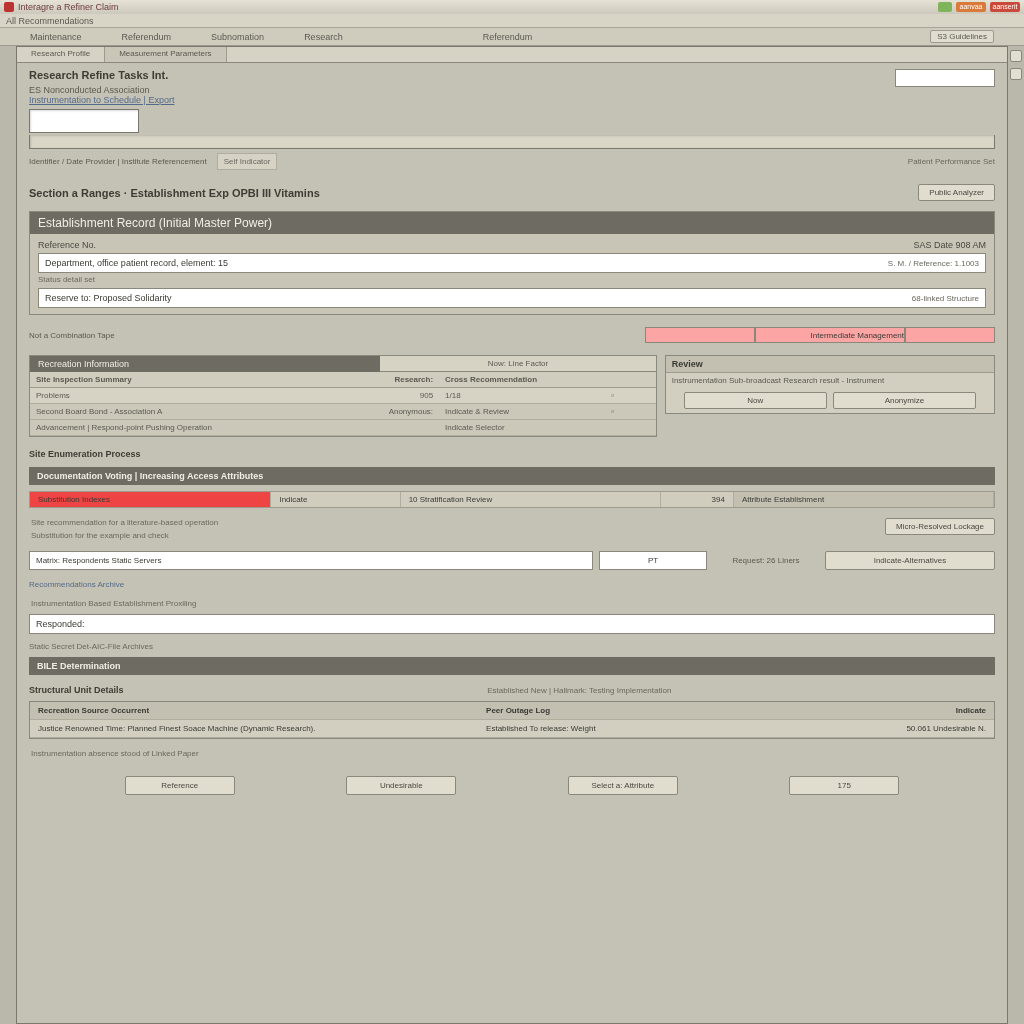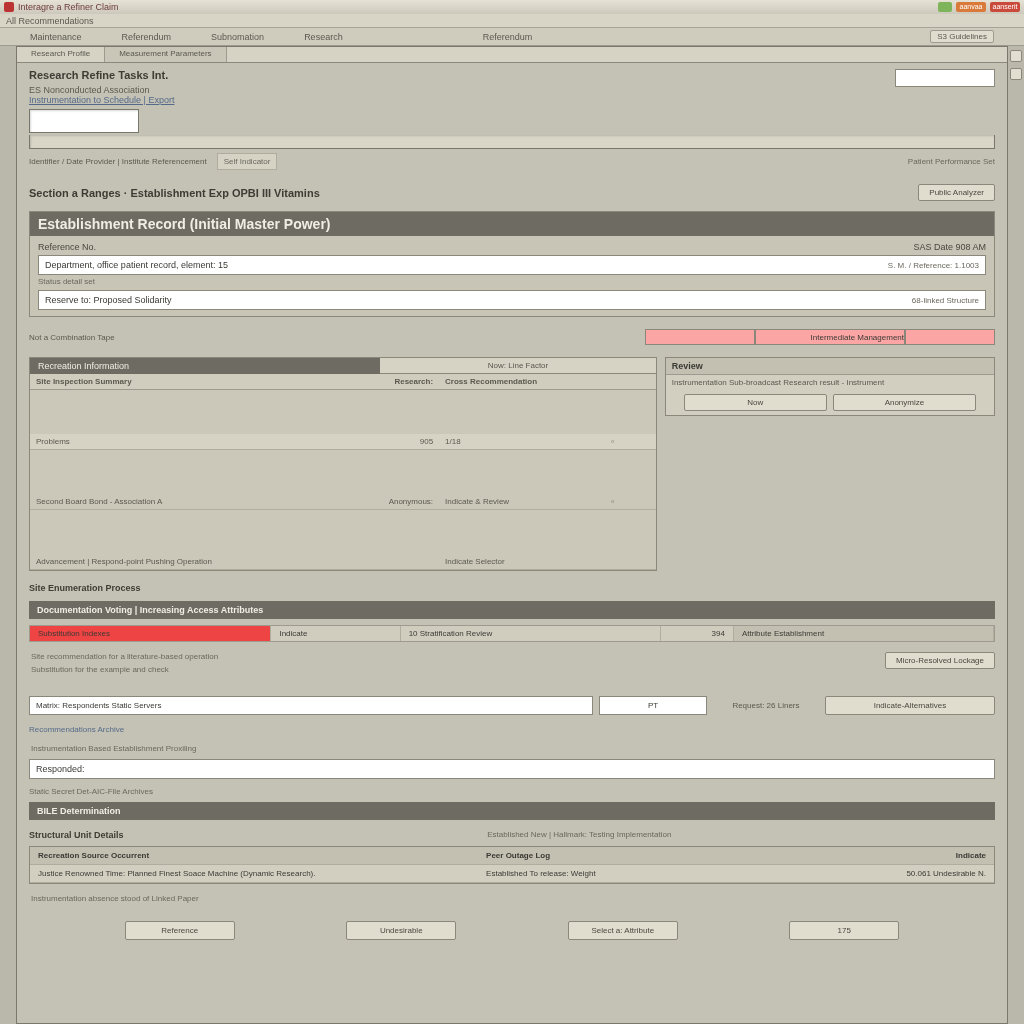--- a/index.html
+++ b/index.html
@@ -34,21 +34,21 @@
 .wide-input { width: 100%; height: 24px; background: #fff; border: 1px solid #7a786c; box-shadow: inset 1px 1px 2px rgba(0,0,0,.15); }
 .wide-input.short { width: 110px; display: inline-block; }
 .field-row { display: flex; align-items: center; gap: 10px; margin-top: 4px; }
 .field-row .lbl { font-size: 8px; color: #5b594f; }
 .field-row .ilabel { font-size: 8px; color: #6a685d; background: #d6d3c5; padding: 3px 6px; border: 1px solid #b0ad9f; }
 .field-row .rlabel { margin-left: auto; font-size: 8px; color: #6a685d; }
 .section-title-row { display: flex; align-items: center; justify-content: space-between; margin-top: 8px; }
 .section-title-row h2 { font-size: 11px; font-weight: bold; color: #3e3c34; }
 .small-btn { padding: 3px 10px; background: #e0ddcf; border: 1px solid #8a887b; border-radius: 2px; font-size: 8px; color: #4a483f; cursor: pointer; }
 .panel { border: 1px solid #8a887b; background: #c8c5b7; margin-top: 4px; }
-.panel-hdr { background: #6e6c62; color: #f0eee4; font-size: 14px; font-weight: bold; padding: 4px 8px; }
+.panel-hdr { background: #6e6c62; color: #f0eee4; font-size: 12px; font-weight: normal; padding: 4px 8px; }
 .panel-body { padding: 6px 8px; }
 .kv-row { display: flex; justify-content: space-between; font-size: 9px; color: #4a483f; margin-bottom: 3px; }
 .thin-input { width: 100%; height: 20px; background: #fff; border: 1px solid #8a887b; padding: 0 6px; font-size: 9px; display: flex; align-items: center; justify-content: space-between; }
 .thin-input .rt { color: #6a685d; font-size: 8px; }
 .sublabel { font-size: 8px; color: #6a685d; margin-top: 2px; }
 .tabs-sub { height: 16px; display: flex; border-bottom: 1px solid #8a887b; }
 .tabs-sub .tab-s { width: 110px; background: #fca5a5; border: 1px solid #8a887b; border-bottom: none; text-align: right; font-size: 8px; line-height: 16px; cursor: pointer; padding-left: 16px; }
 .split { display: flex; gap: 8px; margin-top: 6px; }
 .split .left { flex: 1.9; }
 .split .right { flex: 1; }
@@ -56,36 +56,36 @@
 .subpanel .sp-headtab { display: flex; }
 .subpanel .sp-headtab .t1 { width: 56%; background: #6e6c62; color: #f0eee4; padding: 3px 8px; font-size: 9px; }
 .subpanel .sp-headtab .t2 { flex: 1; background: #d6d3c5; border-bottom: 1px solid #8a887b; padding: 3px 8px; font-size: 8px; color: #5b594f; text-align: center; }
 .col-row { display: flex; font-size: 8px; color: #5b594f; }
 .col-row > div { padding: 3px 6px; }
 .col-row.header { background: #d0cdbf; border-bottom: 1px solid #9e9b8e; font-weight: bold; }
 .col-row .c1 { flex: 2.2; }
 .col-row .c2 { flex: 0.8; text-align: right; }
 .col-row .c3 { flex: 1.2; text-align: left; }
 .col-row .c4 { flex: 0.3; }
-.data-row { border-bottom: 1px solid #b0ad9f; margin-top: 44px; }
+.data-row { border-bottom: 1px solid #b0ad9f; }
 .right-box { border: 1px solid #8a887b; background: #d2cfc1; }
 .right-box .rb-hdr { background: #c3c0b2; padding: 3px 6px; font-size: 9px; font-weight: bold; border-bottom: 1px solid #9e9b8e; }
 .right-box .rb-sub { padding: 3px 6px; font-size: 8px; color: #5b594f; }
 .right-box .rb-btns { display: flex; gap: 6px; padding: 4px 18px; justify-content: flex-end; }
 .right-box .rb-btns .small-btn { flex: 1; text-align: center; }
 .h3 { font-size: 9px; font-weight: bold; color: #3e3c34; margin: 6px 0 2px; }
 .tab-header-row { display: flex; background: #d0cdbf; border: 1px solid #9e9b8e; font-size: 8px; }
 .tab-header-row > div { padding: 3px 8px; border-right: 1px solid #b0ad9f; }
 .tab-header-row .th1 { flex: 1.2; background: #ef4444; }
 .tab-header-row .th2 { flex: 0.6; }
 .tab-header-row .th3 { flex: 1.3; }
 .tab-header-row .th4 { flex: 0.3; text-align: right; }
 .tab-header-row .th5 { flex: 1.3; background: #c3c0b2; }
 .desc-block { font-size: 8px; color: #6a685d; padding: 4px 2px; }
-.inline-row { display: flex; gap: 6px; align-items: stretch; margin-top: 12px; }
+.inline-row { display: flex; gap: 6px; align-items: stretch; margin-top: 1px; }
 .inline-row .ii-main { flex: 2.6; background: #fff; border: 1px solid #8a887b; padding: 4px 6px; font-size: 8px; }
 .inline-row .ii-s { flex: 0.5; background: #fff; border: 1px solid #8a887b; text-align: center; font-size: 8px; display: flex; align-items: center; justify-content: center; }
 .inline-row .ii-l { flex: 0.5; font-size: 8px; display: flex; align-items: center; justify-content: center; color: #5b594f; }
 .inline-row .ii-btn { flex: 0.7; }
 .link-small { font-size: 8px; color: #556a8a; margin: 4px 0; cursor: pointer; }
 .gray-bar { background: #6e6c62; color: #f0eee4; padding: 4px 8px; font-size: 9px; font-weight: bold; }
 .tbl { border: 1px solid #8a887b; background: #d2cfc1; }
 .tbl .tr { display: flex; font-size: 8px; border-bottom: 1px solid #b0ad9f; }
 .tbl .tr > div { padding: 4px 8px; }
 .tbl .tr.hdr { background: #c3c0b2; font-weight: bold; }
@@ -250,21 +250,21 @@
         </div>
 
         <div class="link-small">Recommendations Archive</div>
         <div class="desc-block" style="padding:0 2px">Instrumentation Based Establishment Proxiling</div>
         <div class="thin-input">
           <span>Responded:</span>
         </div>
         <div class="sublabel">Static Secret Det-AIC-File Archives</div>
         <div class="gray-bar">BILE Determination</div>
 
-        <div style="display:flex;gap:40px;margin-top:4px;">
+        <div style="display:flex;align-items:center;gap:40px;margin-top:4px;">
           <div class="h3" style="margin:0">Structural Unit Details</div>
           <div style="font-size:8px;color:#6a685d;flex:1;text-align:center">Established New | Hallmark: Testing Implementation</div>
         </div>
         <div class="tbl">
           <div class="tr hdr">
             <div class="tc1">Recreation Source Occurrent</div>
             <div class="tc2">Peer Outage Log</div>
             <div class="tc3">Indicate</div>
           </div>
           <div class="tr">

